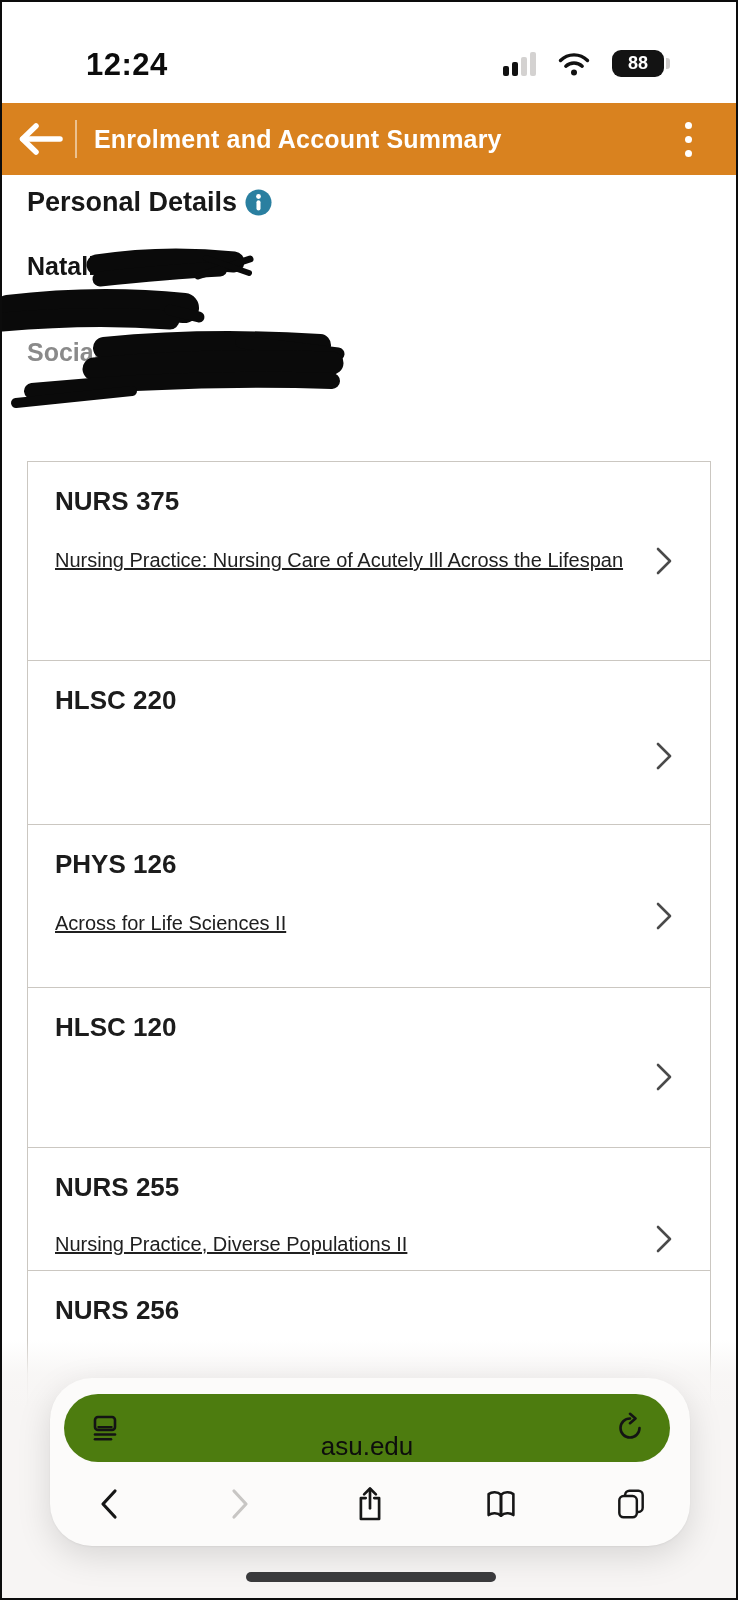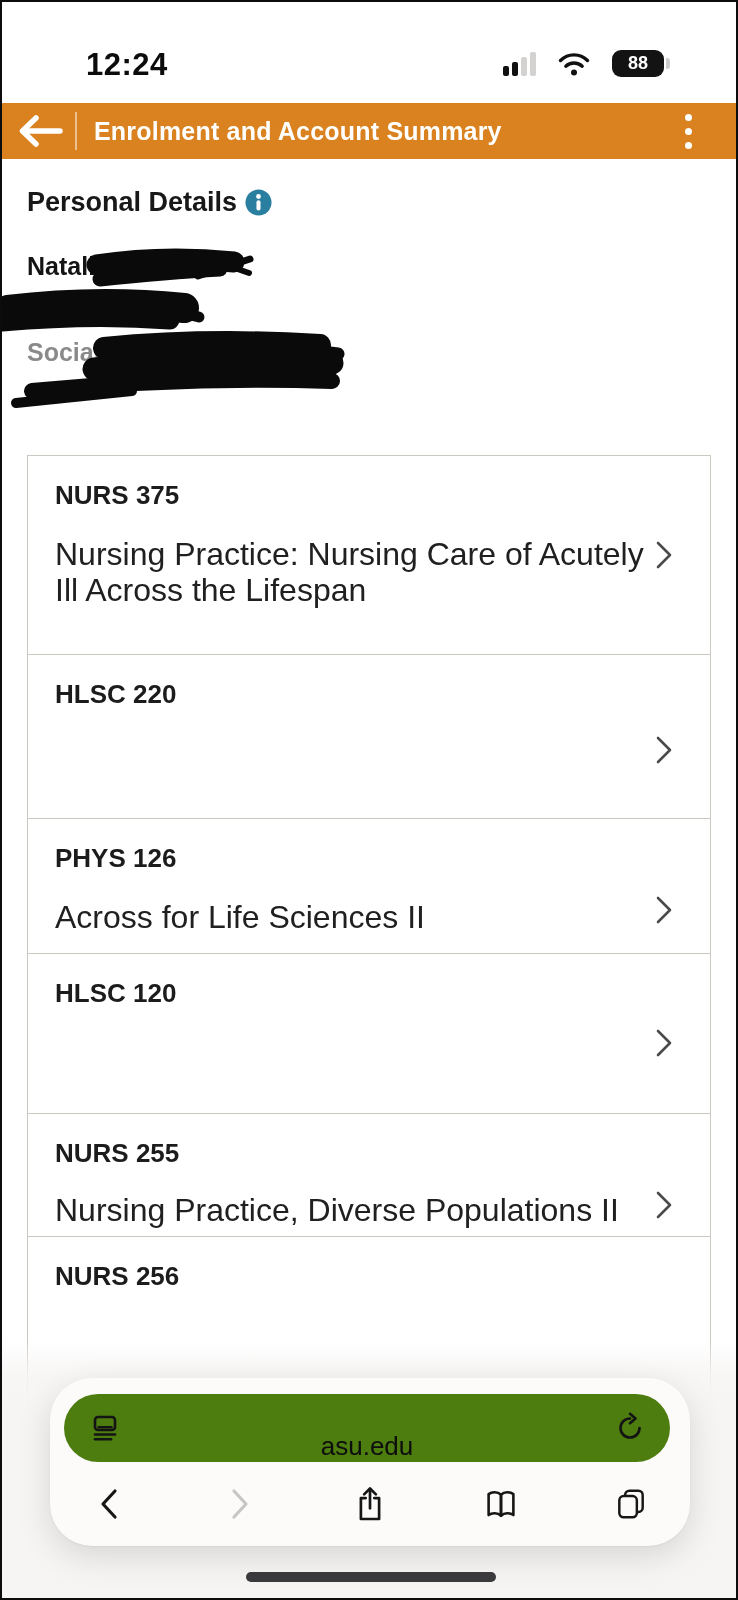--- a/index.html
+++ b/index.html
@@ -18,44 +18,44 @@
   .cell-bars i { display:block; width:6px; border-radius:2px; }
   .cell-bars i:nth-child(1){ height:10px; background:#111; }
   .cell-bars i:nth-child(2){ height:14px; background:#111; }
   .cell-bars i:nth-child(3){ height:19px; background:#d4d2d1; }
   .cell-bars i:nth-child(4){ height:24px; background:#d4d2d1; }
   .battery { position:relative; width:52px; height:27px; background:#131313; border-radius:9px;
              color:#fff; font-size:18px; font-weight:700; display:flex; align-items:center; justify-content:center; }
   .battery-nub { width:4px; height:11px; background:#cfcdcc; border-radius:0 3px 3px 0; margin-left:2px; }
 
   
-  .app-header { position:absolute; left:0; top:101px; width:100%; height:56px; background:#d9821f;
+  .app-header { position:absolute; left:0; top:101px; width:100%; height:72px; background:#d9821f;
                 display:flex; align-items:center; }
   .back-btn { margin-left:13px; width:50px; height:36px; display:flex; align-items:center; justify-content:center; }
   .hdr-divider { width:2px; height:38px; background:rgba(255,255,255,.5); margin-left:10px; }
   .hdr-title { margin-left:17px; color:#fff; font-size:25px; font-weight:700; letter-spacing:.2px; }
   .overflow-btn { margin-left:auto; margin-right:38px; display:flex; flex-direction:column; gap:7px; padding:6px; }
   .overflow-btn i { width:7px; height:7px; background:#fff; border-radius:50%; }
 
   
   .section-head { position:absolute; left:25px; top:185px; display:flex; align-items:center; gap:8px; }
   .section-title { font-size:27px; font-weight:700; color:#181818; }
   .info-icon { width:27px; height:27px; }
   .name-line { position:absolute; left:25px; top:250px; font-size:25px; font-weight:700; color:#141414; }
   .sin-line  { position:absolute; left:25px; top:336px; font-size:25px; font-weight:700; color:#8a8a8a; }
   .scribbles { position:absolute; left:0; top:240px; pointer-events:none; }
 
   
   .course-list { position:absolute; left:25px; top:443px; width:684px; }
   .course-card { position:relative; border:1px solid #cbc7c1; background:#fff; margin-top:-1px; }
-  .course-card:first-child { margin-top:10px; }
+  .course-card:first-child { margin-top:16px; }
   .course-code { position:absolute; left:27px; top:24px; font-size:26px; font-weight:700; color:#1c1c1c; }
-  .course-title { position:absolute; left:27px; top:80px; font-size:32px; color:#202020; line-height:36px; max-width:592px; }
+  .course-title { position:absolute; left:27px; top:80px; font-size:20px; color:#202020; line-height:36px; max-width:592px;text-decoration:underline; }
   .chev { position:absolute; right:36px; top:80px; }
-  .h200{height:200px;} .h165{height:165px;} .h164{height:136px;} .h161{height:161px;} .h160{height:124px;} .h170{height:170px;}
+  .h200{height:200px;} .h165{height:165px;} .h164{height:164px;} .h161{height:161px;} .h160{height:124px;} .h170{height:170px;}
 
   
   .bottom-fade { position:absolute; left:0; top:1338px; width:100%; height:260px;
     background:linear-gradient(180deg, rgba(247,245,244,0) 0%, rgba(247,245,244,.85) 13%, #f7f5f4 26%, #f7f5f4 100%); }
   .safari-card { position:absolute; left:48px; top:1376px; width:640px; height:168px; background:#fcfbfa;
     border-radius:42px; box-shadow:0 10px 34px rgba(0,0,0,.13), 0 1px 2px rgba(0,0,0,.05); }
   .url-pill { position:absolute; left:14px; top:16px; width:606px; height:68px; background:#4d7c0f; border-radius:34px;
     display:flex; align-items:flex-end; }
   .pill-left { position:absolute; left:26px; top:19px; }
   .url-text { width:100%; text-align:center; font-size:26px; color:#0d0d0d; }

